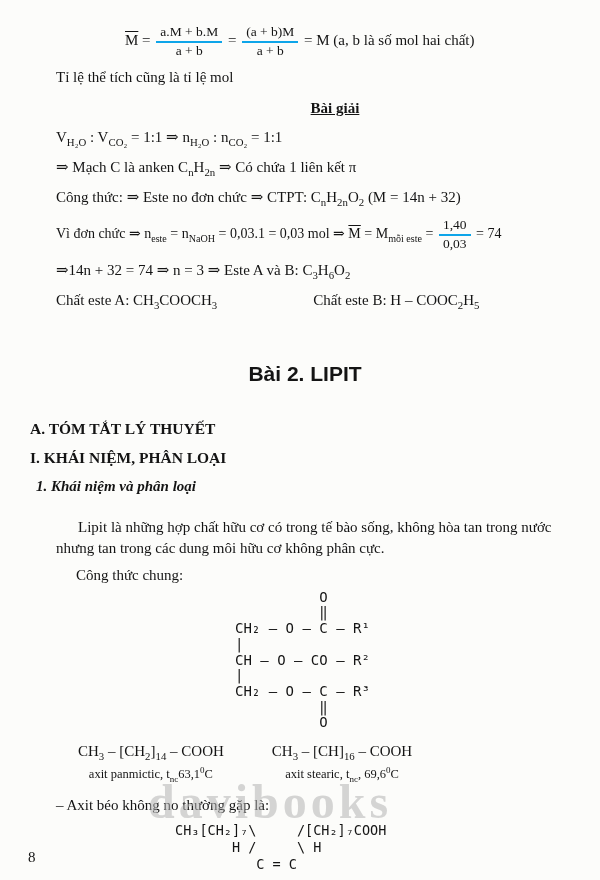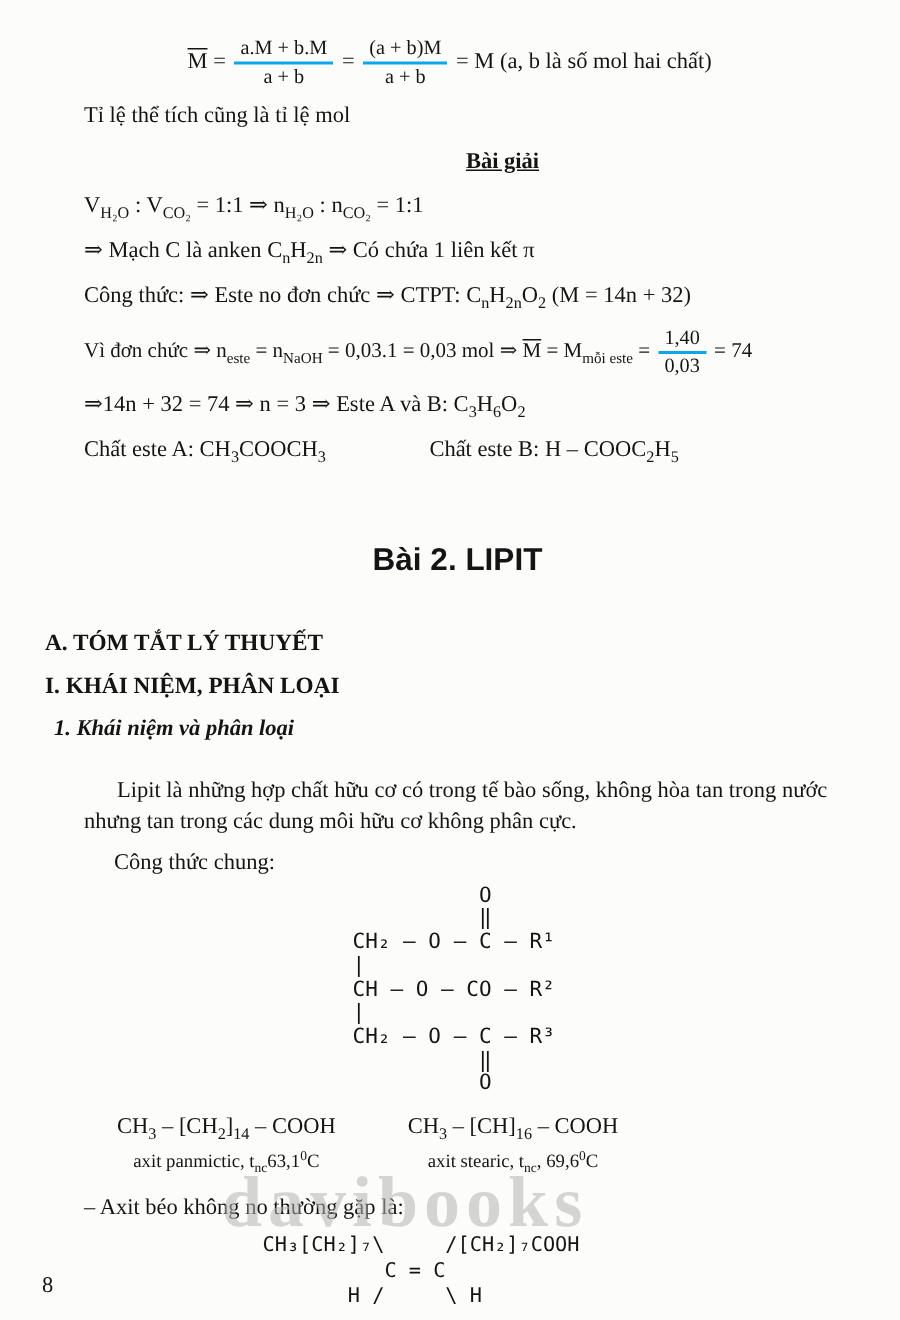--- a/index.html
+++ b/index.html
@@ -12,21 +12,21 @@
   }
   .sheet { position: relative; width: 600px; height: 880px; padding: 24px 20px 0 30px; box-sizing: border-box; }
   .sol { margin: 7px 0 7px 26px; white-space: nowrap; }
   .m-line { margin-left: 95px; margin-top: 0; }
   .frac { display: inline-block; vertical-align: middle; text-align: center; font-size: 13.5px; line-height: 1.25; margin: 0 2px; }
   .frac .num { display: block; padding: 0 4px; }
   .frac .den { display: block; border-top: 2px solid #0ea5e9; padding: 0 4px; }
   .ov { text-decoration: overline; }
   .sol-heading { text-align: center; font-weight: bold; text-decoration: underline; margin: 10px 0 8px 60px; }
   .mol-line { font-size: 14px; }
-  .esters { display: flex; margin: 7px 0 18px 26px; gap: 69px; }
+  .esters { display: flex; margin: 7px 0 18px 26px; gap: 96px; }
   .lesson-title { text-align: center; font-family: "Liberation Sans", "DejaVu Sans", sans-serif; font-weight: bold; font-size: 21px; margin: 46px 0 30px 0; }
   .sec { font-weight: bold; font-size: 15.5px; margin: 7px 0; }
   .sub-sec { font-weight: bold; font-style: italic; margin: 5px 0 5px 6px; }
   .para { margin: 20px 0 6px 26px; text-indent: 22px; }
   .formula-label { margin: 6px 0 4px 46px; }
   .chem-pre { font-family: "DejaVu Sans Mono", "Liberation Mono", monospace; font-size: 14px; line-height: 1.12; }
   .glyceride { margin: 4px 0 10px 205px; }
   .pre-line { white-space: pre; }
   .bullet-label { margin: 10px 0 4px 26px; }
   .acids { display: flex; margin: 2px 0 4px 48px; gap: 48px; }
@@ -123,22 +123,22 @@
     <div class="acid">
       <div class="af"><span>CH</span><sub>3</sub><span> – [CH</span><sub></sub><span>]</span><sub>16</sub><span> – COOH</span></div>
       <div class="cap"><span>axit stearic, t</span><sub>nc</sub><span>, 69,6</span><sup>0</sup><span>C</span></div>
     </div>
   </div>
 
   <p class="bullet-label">–  Axit béo không no thường gặp là:</p>
 
   <div class="chem-pre oleic">
     <div class="pre-line">CH₃[CH₂]₇\     /[CH₂]₇COOH</div>
+    <div class="pre-line">       H /     \ H</div>
     <div class="pre-line">          C = C</div>
-    <div class="pre-line">       H /     \ H</div>
   </div>
 
   <div class="page-num">8</div>
 
   <div class="watermark">
     <div class="wm-main">davibooks</div>
   </div>
 
 </div>
 

